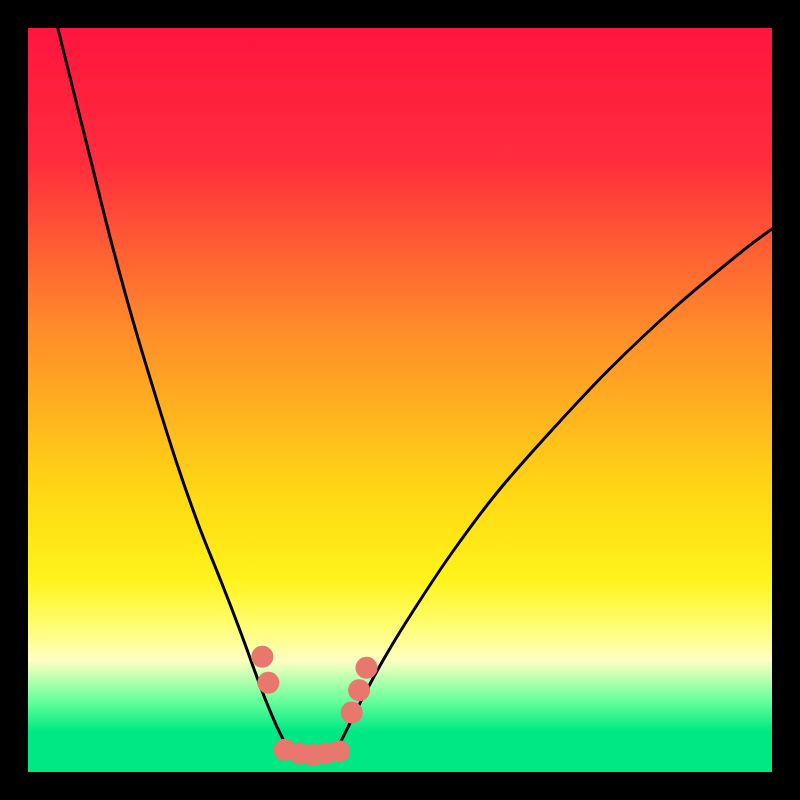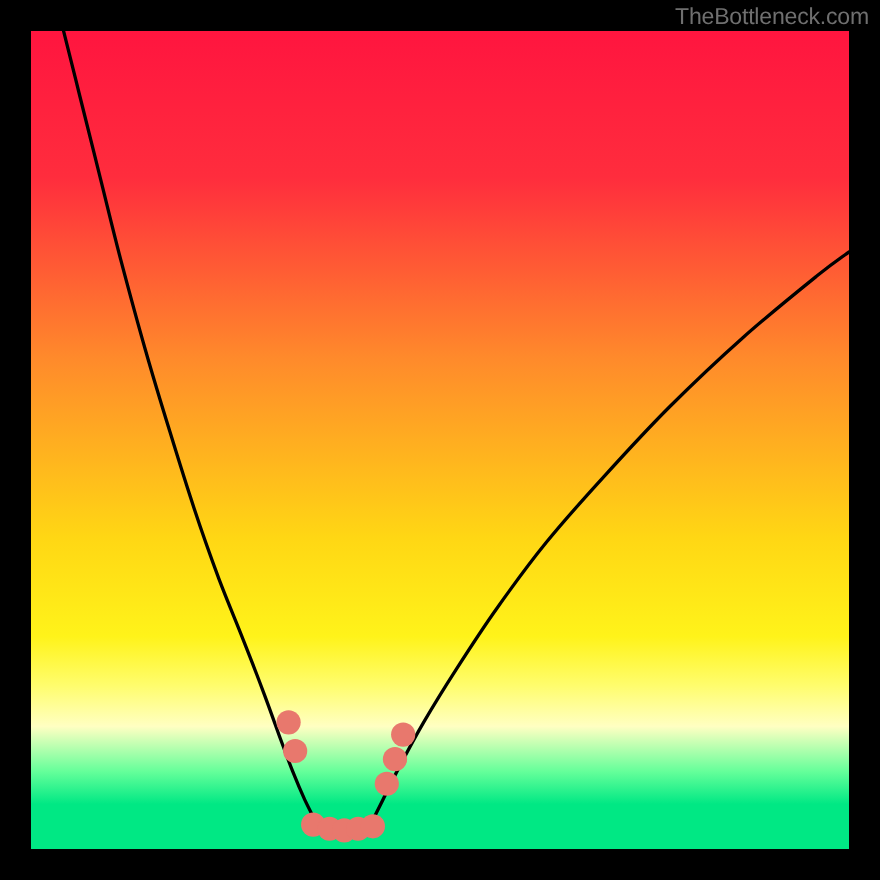--- a/index.html
+++ b/index.html
@@ -37,21 +37,20 @@
     letter-spacing: -0.2px;
   }
   svg {
     display: block;
   }
 </style>
 </head>
 <body>
 
 <div class="frame">
-  <div class="attribution">TheBottleneck.com</div>
   <div class="plot-area">
     <svg id="chart-svg" width="744" height="744" viewBox="0 0 744 744">
         <defs>
           <linearGradient id="bg-grad" x1="0" y1="0" x2="0" y2="1">
             <stop offset="0%" stop-color="#ff153f"></stop>
             <stop offset="18%" stop-color="#ff2d3d"></stop>
             <stop offset="40%" stop-color="#ff8a2b"></stop>
             <stop offset="62%" stop-color="#ffd714"></stop>
             <stop offset="74%" stop-color="#fff31a"></stop>
             <stop offset="80%" stop-color="#fffd6d"></stop>

